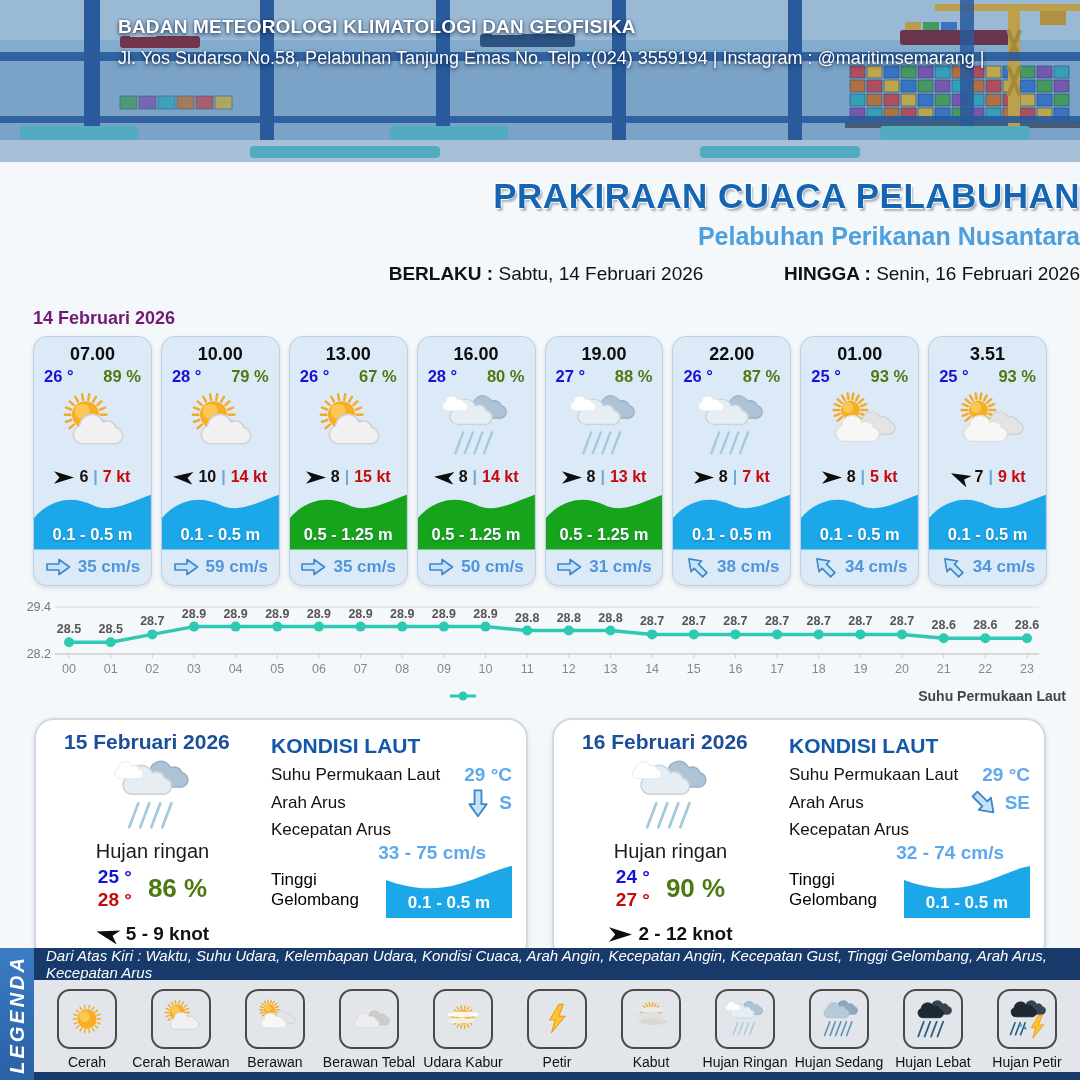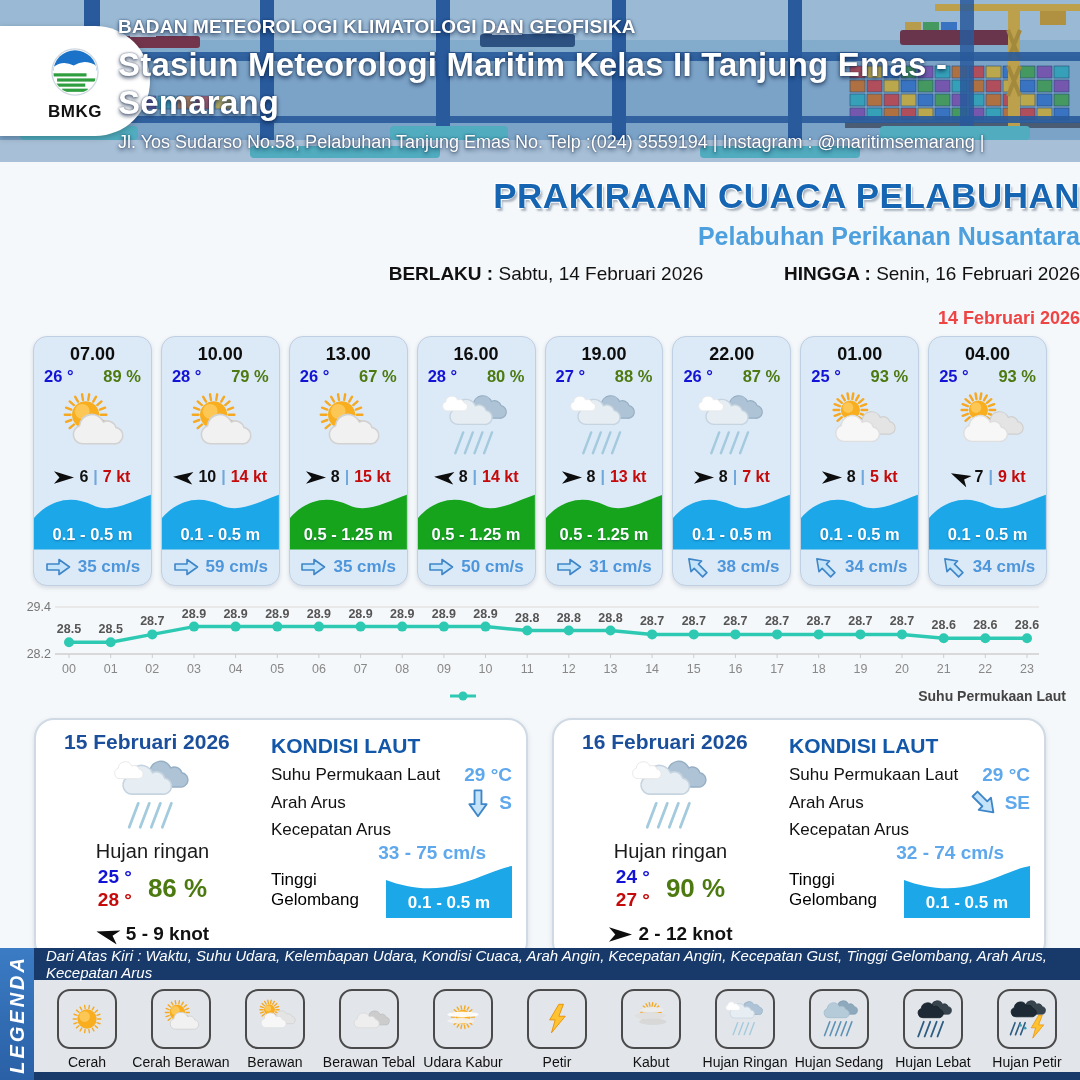--- a/index.html
+++ b/index.html
@@ -20,21 +20,21 @@
   .h-addr{font-size:18px;margin-top:10px;}
 
   
   .titleblock{text-align:right;padding-top:14px;height:122px;}
   .t-main{font-size:35px;font-weight:bold;color:#1565b3;letter-spacing:.5px;
     text-shadow:-1px -1px 0 #fff,1px -1px 0 #fff,-1px 1px 0 #fff,2px 3px 2px rgba(40,60,90,.35);}
   .t-sub{font-size:25px;font-weight:bold;color:#4da0dd;margin-top:6px;}
   .t-valid{font-size:19px;color:#111;margin-top:12px;}
   .t-valid b{font-weight:bold;}
   .t-valid .gap{display:inline-block;width:70px;}
-  .day1-date{font-size:18px;font-weight:bold;color:#ef4444;text-align:right;padding:10px 0 0 33px;height:24px;}
+  .day1-date{font-size:18px;font-weight:bold;color:#701a75;text-align:left;padding:10px 0 0 33px;height:24px;}
 
   
   .cards-row{display:flex;gap:9px;padding:4px 33px 0 33px;height:250px;}
   .fcard{flex:1;background:#dce9f7;border:1px solid #bfd0e2;border-radius:14px;overflow:hidden;
     display:flex;flex-direction:column;box-shadow:0 2px 4px rgba(60,90,130,.18);}
   .f-time{text-align:center;font-size:18px;font-weight:bold;color:#0d0d0d;margin-top:7px;}
   .f-th{display:flex;justify-content:space-between;padding:2px 10px 0 10px;font-size:16.5px;font-weight:bold;}
   .f-temp{color:#1313d6;}
   .f-hum{color:#4c7a10;}
   .f-icon{flex:1;display:flex;align-items:center;justify-content:center;}
@@ -213,42 +213,22 @@
       <g fill="#5ec7cc">
         <rect x="20" y="126" width="118" height="14" rx="4"></rect>
           <rect x="390" y="126" width="118" height="14" rx="4"></rect>
         <rect x="880" y="126" width="150" height="14" rx="4"></rect>
           <rect x="250" y="146" width="190" height="12" rx="4"></rect>
         <rect x="700" y="146" width="160" height="12" rx="4"></rect>
       </g>
 
       <rect x="0" y="0" width="1080" height="162" fill="#1f4e8c" opacity="0.22"></rect>
     </svg>
-    <div class="logo-pill">
-      <svg width="64" height="64" viewBox="0 0 100 100">
-        <defs>
-            <clipPath id="logoclip">
-              <circle cx="50" cy="50" r="34"></circle>
-            </clipPath>
-          </defs>
-        <circle cx="50" cy="50" r="36" fill="#fff" stroke="#cfd8e0" stroke-width="2"></circle>
-        <g clip-path="url(#logoclip)">
-          <rect x="14" y="14" width="72" height="34" fill="#1a73c8"></rect>
-          <path d="M14 44 Q30 30 48 40 Q66 28 86 42 L86 50 L14 50 Z" fill="#fff"></path>
-          <rect x="16" y="52" width="52" height="5" fill="#2e9e3e"></rect>
-          <rect x="22" y="60" width="60" height="5" fill="#2e9e3e"></rect>
-          <rect x="18" y="68" width="48" height="5" fill="#2e9e3e"></rect>
-          <rect x="30" y="76" width="40" height="5" fill="#2e9e3e"></rect>
-        </g>
-      </svg>
-      <span class="bmkg-txt">BMKG</span>
-    </div>
     <div class="header-text">
       <div class="h-org">BADAN METEOROLOGI KLIMATOLOGI DAN GEOFISIKA</div>
-      <div class="h-station">Stasiun Meteorologi Maritim Kelas II Tanjung Emas - Semarang</div>
       <div class="h-addr">Jl. Yos Sudarso No.58, Pelabuhan Tanjung Emas No. Telp :(024) 3559194 | Instagram : @maritimsemarang |</div>
     </div>
   </div>
 
   <div class="titleblock">
     <div class="t-main">PRAKIRAAN CUACA PELABUHAN</div>
     <div class="t-sub">Pelabuhan Perikanan Nusantara</div>
     <div class="t-valid">
       <b>BERLAKU :</b>
       <span>Sabtu, 14 Februari 2026</span>
@@ -612,21 +592,21 @@
         <span class="blockarrow" style="transform: rotate(225deg);">
           <svg viewBox="0 0 26 18">
               <path d="M2 6 L14 6 L14 1.5 L24.5 9 L14 16.5 L14 12 L2 12 Z" fill="#C5E4FA" stroke="#3E86C8" stroke-width="1.6" stroke-linejoin="round"></path>
             </svg>
         </span>
         <span class="f-cur-text">34 cm/s</span>
       </div>
     </div>
 
     <div class="fcard">
-      <div class="f-time">04.00</div>
+      <div class="f-time">3.51</div>
       <div class="f-th">
         <span class="f-temp">25 °</span>
         <span class="f-hum">93 %</span>
       </div>
       <div class="f-icon">
           <svg width="80" height="80" viewBox="0 0 100 100">
             <line x1="52.0" y1="30.0" x2="59.0" y2="30.0" stroke="#F6A821" stroke-width="3" stroke-linecap="round"></line>
             <line x1="51.2" y1="34.8" x2="57.7" y2="37.2" stroke="#F6A821" stroke-width="3" stroke-linecap="round"></line>
             <line x1="48.7" y1="39.0" x2="54.1" y2="43.5" stroke="#F6A821" stroke-width="3" stroke-linecap="round"></line>
             <line x1="45.0" y1="42.1" x2="48.5" y2="48.2" stroke="#F6A821" stroke-width="3" stroke-linecap="round"></line>

